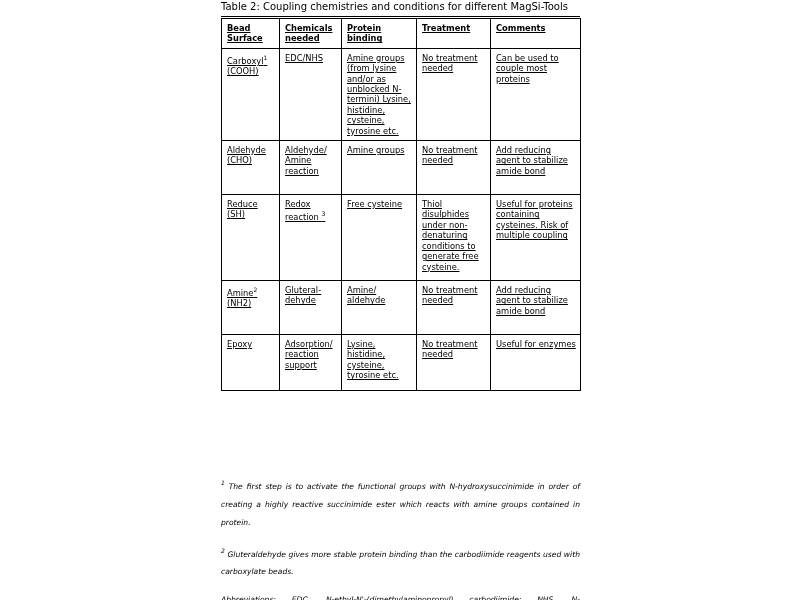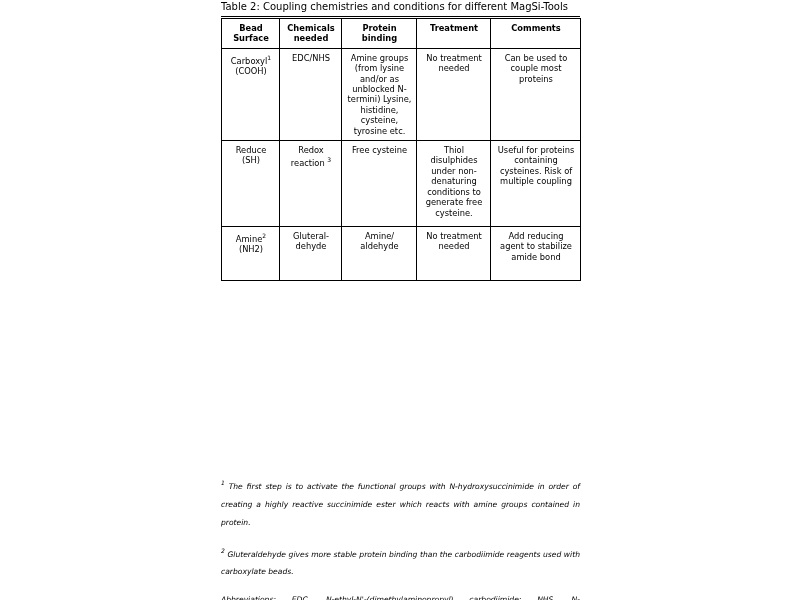--- a/index.html
+++ b/index.html
@@ -38,22 +38,23 @@
     width: 359px;
     border-collapse: collapse;
     table-layout: fixed;
   }
   table.coupling td, table.coupling th {
     border: 1px solid #000000;
     vertical-align: top;
     padding: 4px 4px 4px 5px;
     font-size: 8.3px;
     line-height: 10.4px;
-    text-align: center;
+    text-align: left;
     font-weight: normal;
+    text-decoration: underline;
   }
   table.coupling th {
     font-weight: bold;
   }
   col.c1 { width: 58px; }
   col.c2 { width: 62px; }
   col.c3 { width: 75px; }
   col.c4 { width: 74px; }
   col.c5 { width: 90px; }
 
@@ -110,20 +111,30 @@
       <tr style="height:84px">
         <td>
           <span>Carboxyl</span><span class="sup">1</span><br>
           <span>(COOH)</span>
         </td>
         <td>EDC/NHS</td>
         <td>Amine groups (from lysine and/or as unblocked N-termini) Lysine, histidine, cysteine, tyrosine etc.</td>
         <td>No treatment needed</td>
         <td>Can be used to couple most proteins</td>
       </tr>
+      <tr style="height:54px">
+        <td>
+          <span>Aldehyde</span><br>
+          <span>(CHO)</span>
+        </td>
+        <td>Aldehyde/ Amine reaction</td>
+        <td>Amine groups</td>
+        <td>No treatment needed</td>
+        <td>Add reducing agent  to stabilize amide bond</td>
+      </tr>
       <tr style="height:86px">
         <td>
           <span>Reduce</span><br>
           <span>(SH)</span>
         </td>
         <td>
           <span>Redox reaction</span> <span class="sup">3</span>
         </td>
         <td>Free cysteine</td>
         <td>Thiol disulphides under non-denaturing conditions to generate free cysteine.</td>
@@ -132,20 +143,27 @@
       <tr style="height:54px">
         <td>
           <span>Amine</span><span class="sup">2</span><br>
           <span>(NH2)</span>
         </td>
         <td>Gluteral-dehyde</td>
         <td>Amine/ aldehyde</td>
         <td>No treatment needed</td>
         <td>Add reducing agent  to stabilize amide bond</td>
       </tr>
+      <tr style="height:56px">
+        <td>Epoxy</td>
+        <td>Adsorption/ reaction support</td>
+        <td>Lysine, histidine, cysteine, tyrosine etc.</td>
+        <td>No treatment needed</td>
+        <td>Useful for enzymes</td>
+      </tr>
     </tbody>
   </table>
 
   <div class="notes">
     <div class="note italic"><span class="tiny-sup">1</span><span> The first step is to activate the functional groups with N-hydroxysuccinimide in order of  creating a highly reactive succinimide ester which reacts with amine groups contained in protein.</span></div>
     <div class="note italic"><span class="tiny-sup">2</span><span> Gluteraldehyde gives more stable protein binding than the carbodiimide reagents used with carboxylate beads.</span></div>
     <div class="note italic">Abbreviations: EDC, N-ethyl-N'-(dimethylaminopropyl) carbodiimide; NHS, N-hydroxysuccinimide.</div>
 
   </div>
 

